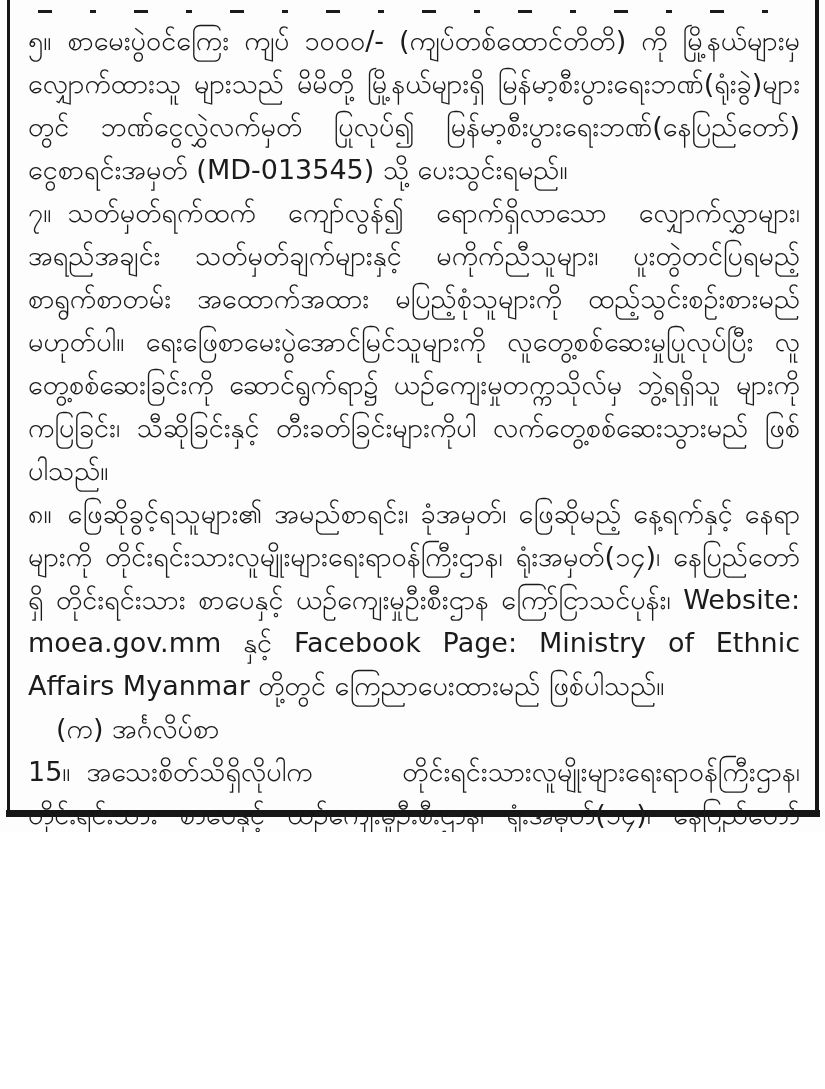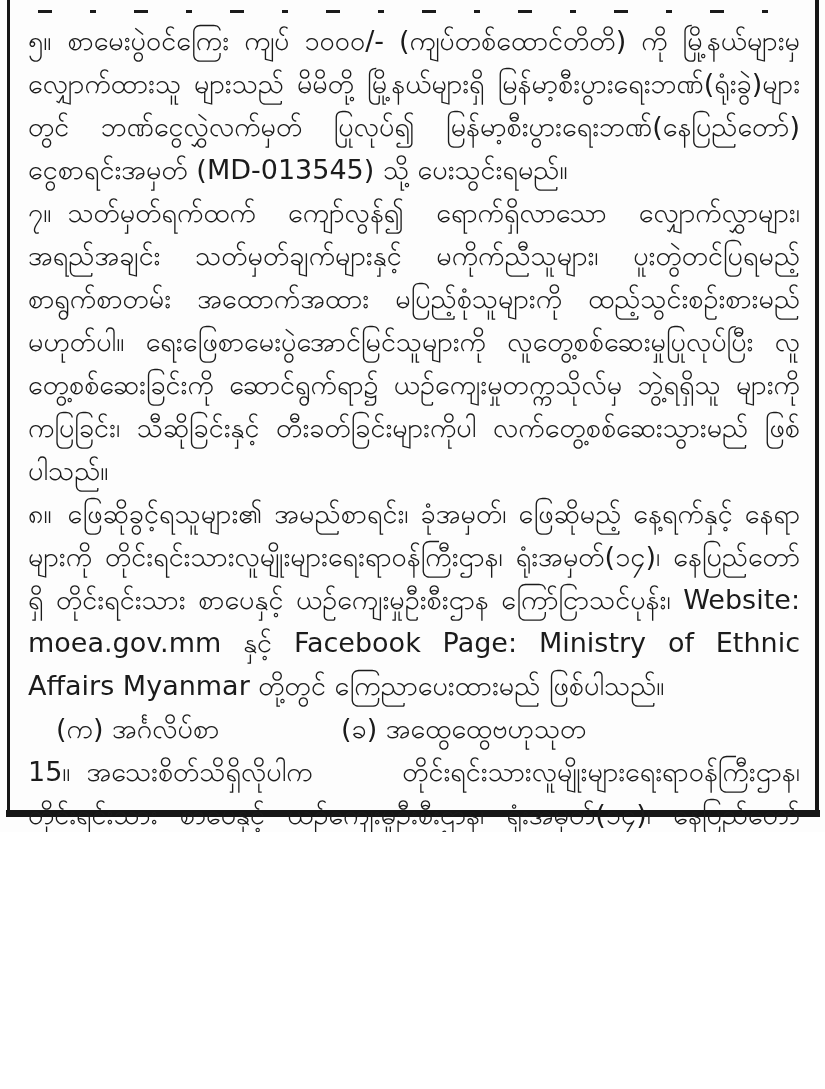--- a/index.html
+++ b/index.html
@@ -92,19 +92,18 @@
     <p class="para"><span class="marker">၅။</span><span>စာမေးပွဲဝင်ကြေး ကျပ် ၁၀၀၀/- (ကျပ်တစ်ထောင်တိတိ) ကို မြို့နယ်များမှ လျှောက်ထားသူ များသည် မိမိတို့ မြို့နယ်များရှိ မြန်မာ့စီးပွားရေးဘဏ်(ရုံးခွဲ)များတွင် ဘဏ်ငွေလွှဲလက်မှတ် ပြုလုပ်၍ မြန်မာ့စီးပွားရေးဘဏ်(နေပြည်တော်) ငွေစာရင်းအမှတ် (MD-013545) သို့ ပေးသွင်းရမည်။</span></p>
 
 
     <p class="para"><span class="marker">၇။</span><span>သတ်မှတ်ရက်ထက် ကျော်လွန်၍ ရောက်ရှိလာသော လျှောက်လွှာများ၊ အရည်အချင်း သတ်မှတ်ချက်များနှင့် မကိုက်ညီသူများ၊ ပူးတွဲတင်ပြရမည့် စာရွက်စာတမ်း အထောက်အထား မပြည့်စုံသူများကို ထည့်သွင်းစဉ်းစားမည် မဟုတ်ပါ။ ရေးဖြေစာမေးပွဲအောင်မြင်သူများကို လူတွေ့စစ်ဆေးမှုပြုလုပ်ပြီး လူတွေ့စစ်ဆေးခြင်းကို ဆောင်ရွက်ရာ၌ ယဉ်ကျေးမှုတက္ကသိုလ်မှ ဘွဲ့ရရှိသူ များကို ကပြခြင်း၊ သီဆိုခြင်းနှင့် တီးခတ်ခြင်းများကိုပါ လက်တွေ့စစ်ဆေးသွားမည် ဖြစ်ပါသည်။</span></p>
 
     <p class="para"><span class="marker">၈။</span><span>ဖြေဆိုခွင့်ရသူများ၏ အမည်စာရင်း၊ ခုံအမှတ်၊ ဖြေဆိုမည့် နေ့ရက်နှင့် နေရာများကို တိုင်းရင်းသားလူမျိုးများရေးရာဝန်ကြီးဌာန၊ ရုံးအမှတ်(၁၄)၊ နေပြည်တော်ရှိ တိုင်းရင်းသား စာပေနှင့် ယဉ်ကျေးမှုဦးစီးဌာန ကြော်ငြာသင်ပုန်း၊ Website: moea.gov.mm နှင့် Facebook Page: Ministry of Ethnic Affairs Myanmar တို့တွင် ကြေညာပေးထားမည် ဖြစ်ပါသည်။</span></p>
 
 
     <div class="subjects">
       <span class="subject-a">(က) အင်္ဂလိပ်စာ</span>
-      <span class="subject-b">(ခ) အထွေထွေဗဟုသုတ</span>
     </div>
 
     <p class="para"><span class="marker">15။</span><span>အသေးစိတ်သိရှိလိုပါက တိုင်းရင်းသားလူမျိုးများရေးရာဝန်ကြီးဌာန၊ တိုင်းရင်းသား စာပေနှင့် ယဉ်ကျေးမှုဦးစီးဌာန၊ ရုံးအမှတ်(၁၄)၊ နေပြည်တော် ဖုန်း(၀၆၇-၃၄၀၉၃၁၆) သို့ ရုံးချိန်အတွင်း ဆက်သွယ်စုံစမ်းနိုင်ပါသည်။</span></p>
 
   </div>
 </div>
 
 </body></html>

